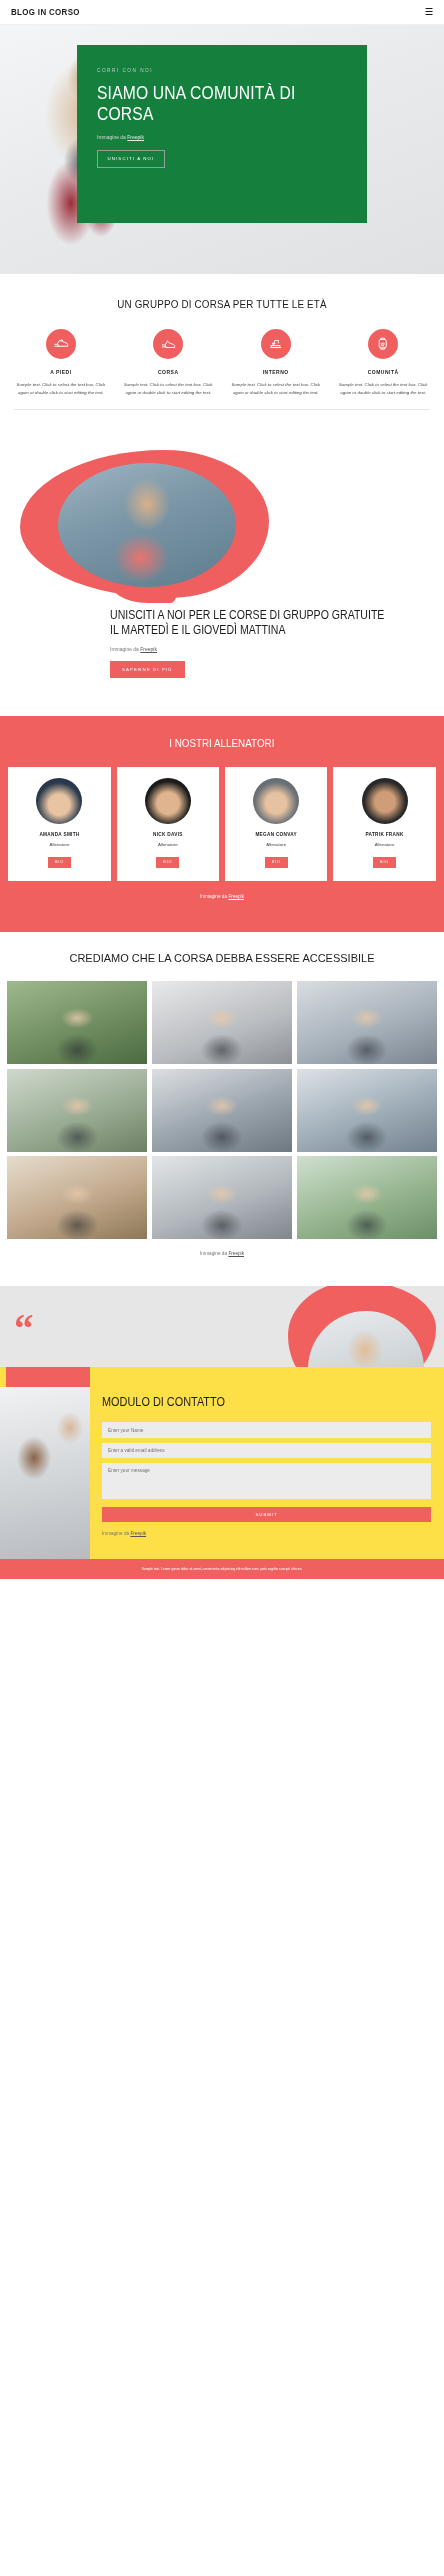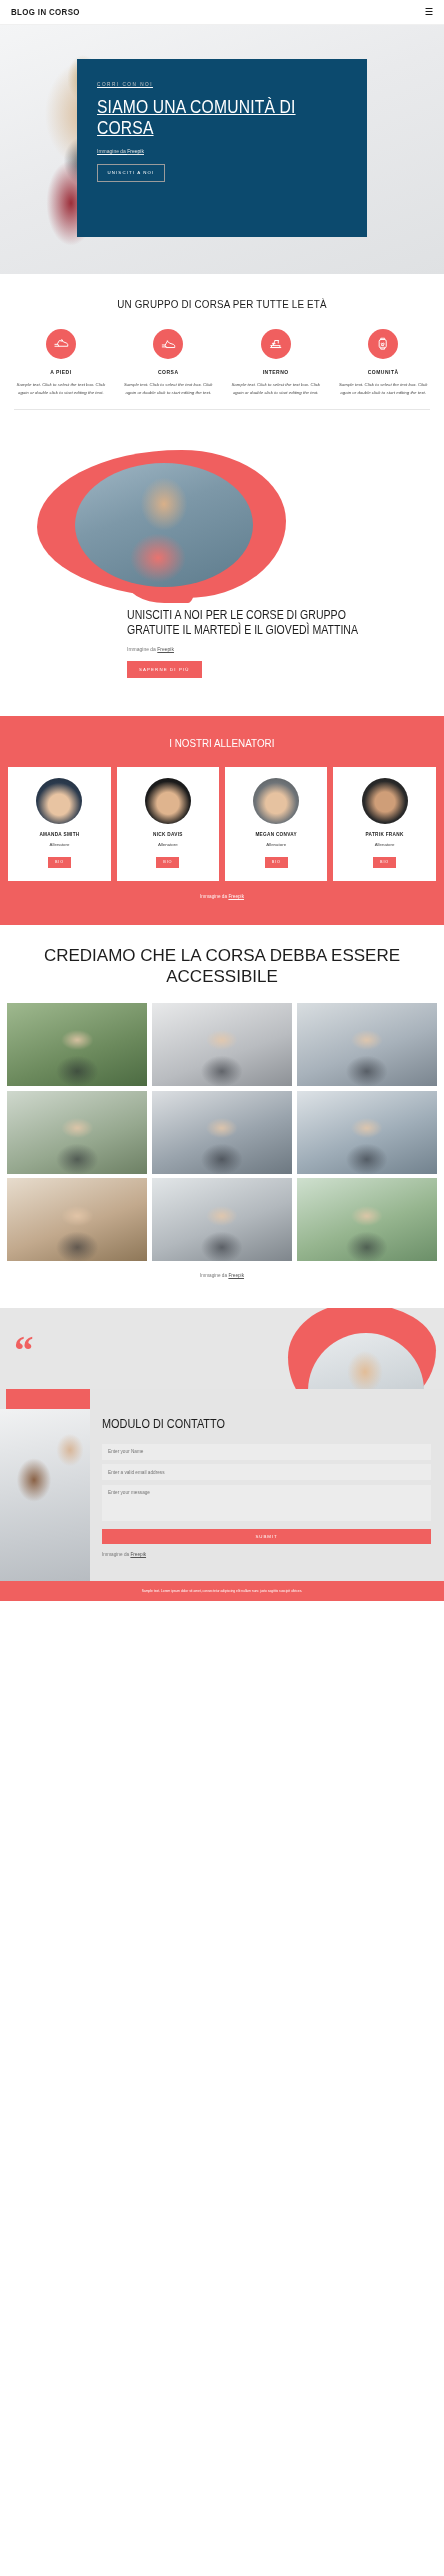--- a/index.html
+++ b/index.html
@@ -48,22 +48,22 @@
   .hero-photo:after {
     content:""; position:absolute; left:47px; top:12px; width:112px; height:237px;
     background:
       radial-gradient(ellipse 28px 41px at 56px 56px, #e2c49c 0%, #d7b488 55%, rgba(215,180,136,0) 70%),
       radial-gradient(ellipse 22.5px 33px at 36px 41px, #cbb183 0%, rgba(203,177,131,0) 70%),
       radial-gradient(ellipse 27px 37px at 57px 107px, #2b2d33 0%, rgba(43,45,51,0) 72%),
       radial-gradient(ellipse 24px 39px at 54px 172px, #8e1f2c 0%, rgba(142,31,44,0) 72%),
       radial-gradient(ellipse 18px 26px at 71px 142px, #e6c8a6 0%, rgba(230,200,166,0) 72%);
   }
   .hero-card {
-    position: absolute; left: 77px; top: 34px; width: 290px; min-height: 178px;
-    background: #0c4a6e; color: #fff; padding: 22.5px 20px 20px; text-decoration: underline;
+    position: absolute; left: 77px; top: 20px; width: 290px; min-height: 178px;
+    background: #15803d; color: #fff; padding: 22.5px 20px 20px;
   }
   .eyebrow {
     font-size: 4.7px; letter-spacing: 1.5px; color: #c9c9c9;
     text-transform: uppercase; margin-bottom: 10.7px;
   }
   .hero-title {
     font-size: 18px; line-height: 1.16; font-weight: 400; color: #fff;
     font-family: "Liberation Sans Narrow","Liberation Sans",sans-serif;
     transform: scaleX(0.87); transform-origin: left center;
     text-transform: uppercase; letter-spacing: 0.2px;
@@ -95,21 +95,21 @@
   .feat-icon svg { width: 15.4px; height: 15.4px; }
   .feat-name {
     font-size: 5px; font-weight: 700; letter-spacing: 0.5px;
     text-transform: uppercase; color: #1d1d1d; margin-bottom: 6px;
   }
   .feat-desc { font-size: 4.4px; line-height: 2.0; color: #4a4a4a; font-style: italic; }
 
   .divider { height: 0.6px; background: #e6e6e6; margin: 10.7px 14px 0; }
 
   
-  .about { position: relative; padding: 20px 0 38px; margin-left: 17px; }
+  .about { position: relative; padding: 20px 0 38px; }
   .blob-wrap { position: relative; height: 154px; margin: 0 7px; }
   .blob {
     position: absolute; left: 13px; top: 0; width: 249px; height: 148px;
     background: #f05f5f;
     border-radius: 58% 42% 40% 60% / 52% 48% 52% 48%;
   }
   .blob-2 {
     position: absolute; left: 101px; top: 99px; width: 71px; height: 54px;
     background: #f05f5f; border-radius: 50% 50% 12% 60% / 60% 40% 52% 48%;
   }
@@ -130,21 +130,21 @@
   }
   .credit-dark { font-size: 5px; color: #777; margin-top: 8.3px; }
   .credit-dark a { color: #555; text-decoration: underline; }
   .btn-solid {
     display: inline-block; margin-top: 9.5px; background: #f05f5f; color: #fff;
     border: none; font-size: 4.4px; letter-spacing: 1.1px; padding: 6px 12px;
     text-transform: uppercase; cursor: pointer;
   }
 
   
-  .trainers { background: #f0605f; padding: 21px 0 26px; text-align: center; }
+  .trainers { background: #f0605f; padding: 21px 0 33px; text-align: center; }
   .trainers-title {
     color: #fff; font-size: 11.2px; text-transform: uppercase; font-weight: 400;
     font-family: "Liberation Sans Narrow","Liberation Sans",sans-serif;
     display: inline-block; transform: scaleX(0.88);
   }
   .trainer-grid { display: flex; gap: 6px; padding: 0 8.3px; margin-top: 18px; }
   .trainer {
     flex: 1; background: #fff; padding: 10.7px 4.7px 13px; text-align: center;
   }
   .avatar {
@@ -165,21 +165,21 @@
     display: inline-block; background: #f0605f; color: #fff; border: none;
     font-size: 3.8px; letter-spacing: 0.8px; padding: 3.6px 7px;
     text-transform: uppercase; cursor: pointer;
   }
   .trainers .credit-light { font-size: 4.7px; color: #fff; margin-top: 13px; opacity: .92; }
   .trainers .credit-light a { color: #fff; text-decoration: underline; }
 
   
   .gallery-section { padding: 20px 0 14px; }
   .gallery-title {
-    text-align: center; font-size: 17px; line-height: 1.25; text-transform: uppercase;
+    text-align: center; font-size: 11px; line-height: 1.25; text-transform: uppercase;
     color: #1d1d1d; font-weight: 400;
     font-family: "Liberation Sans Narrow","Liberation Sans",sans-serif;
     padding: 0 24px;
   }
   .gallery-grid {
     display: grid; grid-template-columns: repeat(3, 1fr);
     gap: 4.7px; padding: 0 7px; margin-top: 15.4px;
   }
   .gphoto { height: 83px; background: #cfd4d8; position: relative; overflow: hidden; }
   .g1 { background: linear-gradient(160deg,#9fb98f,#6c8a5d 60%,#4c6b42); }
@@ -222,21 +222,21 @@
     color: #f0605f; font-size: 39px; line-height: .6; font-weight: 700;
     font-family: "Liberation Serif", serif; letter-spacing: -1.8px;
   }
   .quote-text {
     margin-top: 14px; font-size: 8.6px; line-height: 1.45; text-transform: uppercase;
     color: #1d1d1d; font-weight: 400;
     font-family: "Liberation Sans Narrow","Liberation Sans",sans-serif;
   }
 
   
-  .contact { display: flex; position: relative; padding: 0 0 0 0; background: #e5e5e5; }
+  .contact { display: flex; position: relative; padding: 0 0 0 0; background: #fde047; }
   .contact-visual { width: 90px; position: relative; }
   .contact-bar { height: 20px; background: #f0605f; margin-left: 6px; }
   .contact-photo {
     height: 172px; margin-left: 0;
     background:
       radial-gradient(ellipse 26px 33px at 34px 71px, #8a6246 0%, rgba(138,98,70,0) 66%),
       radial-gradient(ellipse 20px 24px at 70px 41px, #d8b79a 0%, rgba(216,183,154,0) 68%),
       linear-gradient(170deg,#f1f2f3 0%,#d7dadd 45%,#b7bcc1 100%);
   }
   .contact-form { flex: 1; padding: 28px 13px 10.7px 12px; }

